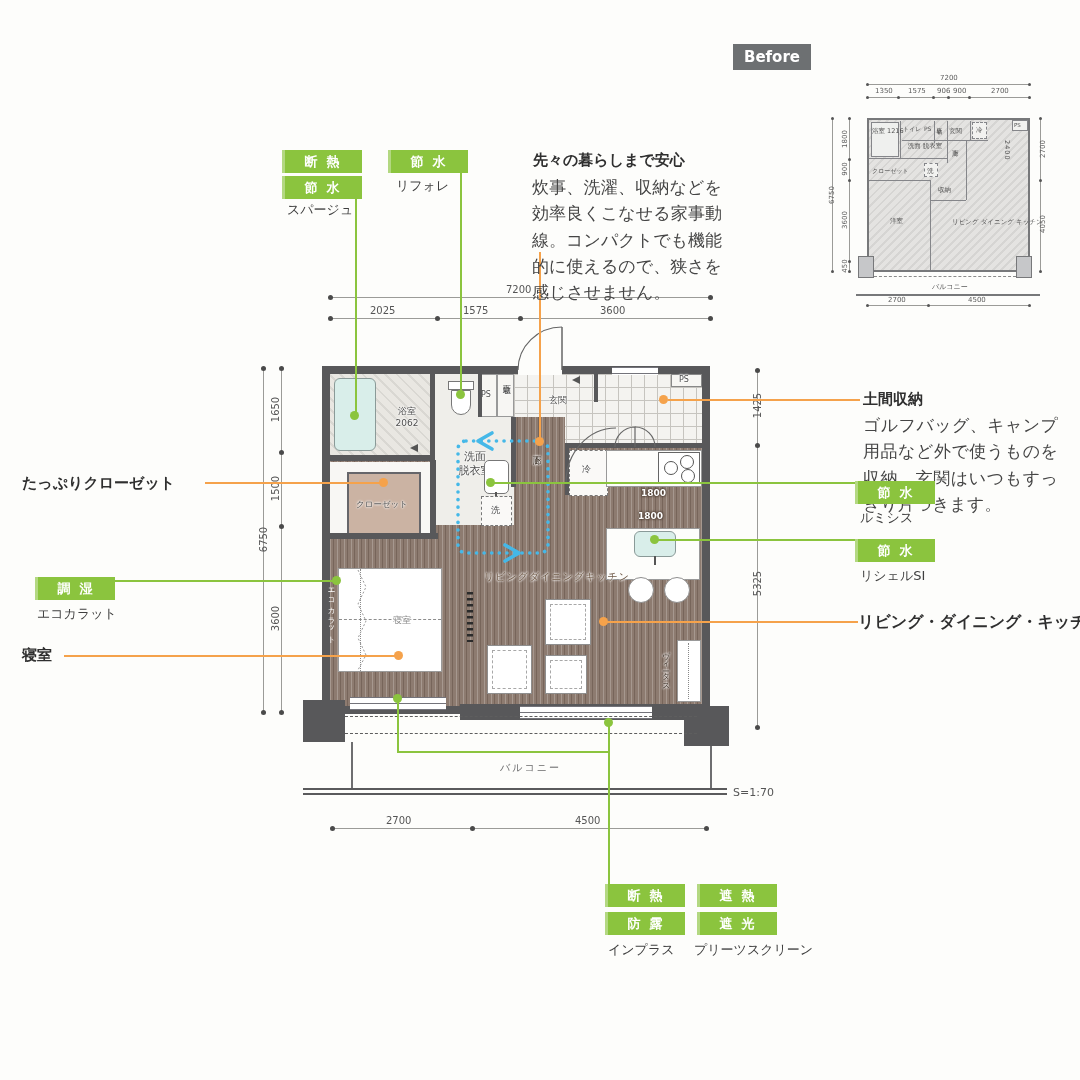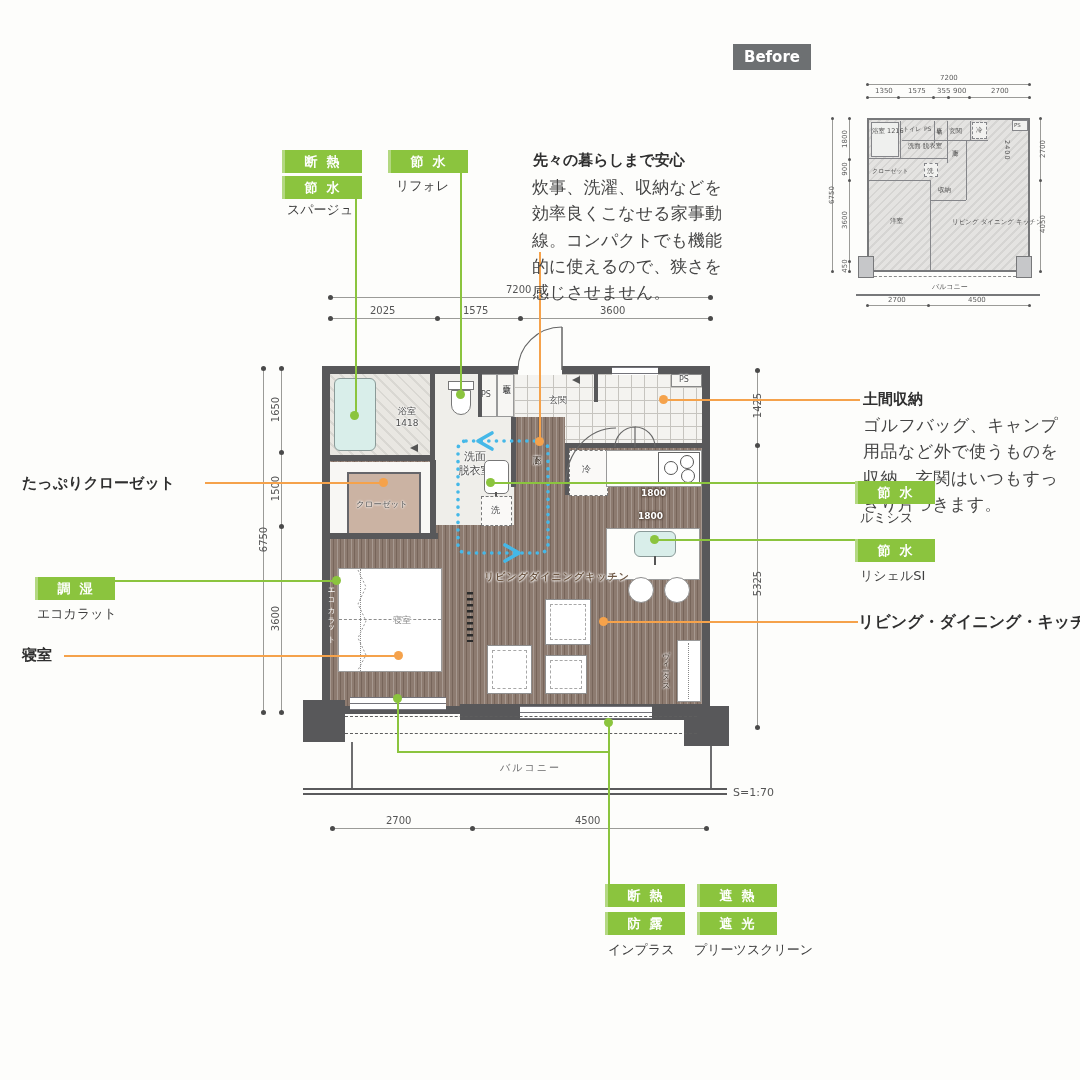--- a/index.html
+++ b/index.html
@@ -57,21 +57,21 @@
   <div class="abs" style="left:322px;top:366px;width:388px;height:348px;border:8px solid #58585a;box-sizing:border-box"></div>
 
   <div class="abs tile" style="left:514px;top:374px;width:188px;height:73px"></div>
   <div class="wall" style="left:594px;top:374px;width:4px;height:28px"></div>
   <div class="abs" style="left:671px;top:374px;width:31px;height:13px;background:#f7f6f3;border:1px solid #888;box-sizing:border-box"></div>
   <div class="rlbl" style="left:679px;top:375px;font-size:8px">PS</div>
 
   <div class="abs hatch" style="left:330px;top:374px;width:103px;height:82px"></div>
   <div class="abs" style="left:334px;top:378px;width:42px;height:73px;background:#d9eeea;border:1.5px solid #8a9a98;border-radius:6px;box-sizing:border-box"></div>
   <div class="rlbl ml" style="left:384px;top:406px;width:46px">浴室
-1418</div>
+2062</div>
   <div class="tri-l" style="left:410px;top:444px"></div>
 
   <div class="abs lite" style="left:433px;top:374px;width:48px;height:82px"></div>
   <div class="abs" style="left:448px;top:381px;width:26px;height:9px;background:#fff;border:1px solid #777;box-sizing:border-box"></div>
   <div class="abs" style="left:451px;top:390px;width:20px;height:25px;background:#fff;border:1px solid #777;border-radius:0 0 11px 11px;box-sizing:border-box"></div>
   <div class="rlbl" style="left:447px;top:420px">トイレ</div>
 
   <div class="abs" style="left:481px;top:374px;width:16px;height:43px;background:#f7f6f3;border:1px solid #999;box-sizing:border-box"></div>
   <div class="abs" style="left:497px;top:374px;width:17px;height:43px;background:#f7f6f3;border:1px solid #999;box-sizing:border-box"></div>
   <div class="rlbl" style="left:481px;top:390px;font-size:8px">PS</div>
@@ -129,21 +129,21 @@
     </div>
   <div class="furn" style="left:487px;top:645px;width:43px;height:47px">
       <div class="in"></div>
     </div>
   <div class="furn" style="left:545px;top:655px;width:40px;height:37px">
       <div class="in"></div>
     </div>
   <div class="abs" style="left:677px;top:640px;width:24px;height:62px;background:#fff;border:1px solid #999;box-sizing:border-box"></div>
   <div class="abs" style="left:688px;top:643px;width:0;height:56px;border-left:1.5px dotted #888"></div>
   <div class="rlbl vtxt" style="left:659px;top:646px;font-size:8px;color:#3f3228;height:54px">ヴィータス</div>
-  <div class="rlbl" style="left:484px;top:570px;font-size:10px;font-weight:bold;color:#6e5845;letter-spacing:1px">リビングダイニングキッチン</div>
+  <div class="rlbl" style="left:484px;top:570px;font-size:10px;font-weight:normal;color:#6e5845;letter-spacing:1px">リビングダイニングキッチン</div>
 
   <div class="wall" style="left:460px;top:704px;width:242px;height:16px"></div>
   <div class="abs win" style="left:350px;top:697px;width:96px;height:13px"></div>
   <div class="abs win" style="left:520px;top:706px;width:132px;height:13px"></div>
   <div class="abs win" style="left:612px;top:367px;width:46px;height:8px"></div>
   <div class="abs" style="left:518px;top:366px;width:44px;height:9px;background:#fdfdfb"></div>
   <div class="wall" style="left:303px;top:700px;width:42px;height:42px"></div>
   <div class="wall" style="left:684px;top:706px;width:45px;height:40px"></div>
   <div class="abs" style="left:345px;top:716px;width:352px;height:0;border-top:1.5px dashed #5e5e5e"></div>
   <div class="abs" style="left:345px;top:733px;width:352px;height:0;border-top:1.5px dashed #5e5e5e"></div>
@@ -302,21 +302,21 @@
   <div class="abs" style="left:1016px;top:256px;width:16px;height:22px;background:#c6c7c9;border:1px solid #77787a;box-sizing:border-box"></div>
   <div class="abs" style="left:874px;top:276px;width:142px;height:0;border-top:1px dashed #8a8a8a"></div>
   <div class="bwallln" style="left:856px;top:294px;width:184px;height:2px"></div>
   <div class="blbl" style="left:932px;top:283px;font-size:7px">バルコニー</div>
 
   <div class="bline" style="left:867px;top:84px;width:163px;height:1px;background:#9b9b98"></div>
   <div class="bdim" style="left:940px;top:74px">7200</div>
   <div class="bline" style="left:867px;top:97px;width:163px;height:1px;background:#9b9b98"></div>
   <div class="bdim" style="left:875px;top:87px">1350</div>
   <div class="bdim" style="left:908px;top:87px">1575</div>
-  <div class="bdim" style="left:937px;top:87px">355</div>
+  <div class="bdim" style="left:937px;top:87px">906</div>
   <div class="bdim" style="left:953px;top:87px">900</div>
   <div class="bdim" style="left:991px;top:87px">2700</div>
   <div class="btick" style="left:866px;top:96px"></div>
     <div class="btick" style="left:897px;top:96px"></div>
   <div class="btick" style="left:932px;top:96px"></div>
     <div class="btick" style="left:947px;top:96px"></div>
   <div class="btick" style="left:968px;top:96px"></div>
     <div class="btick" style="left:1028px;top:96px"></div>
   <div class="btick" style="left:866px;top:83px"></div>
     <div class="btick" style="left:1028px;top:83px"></div>

